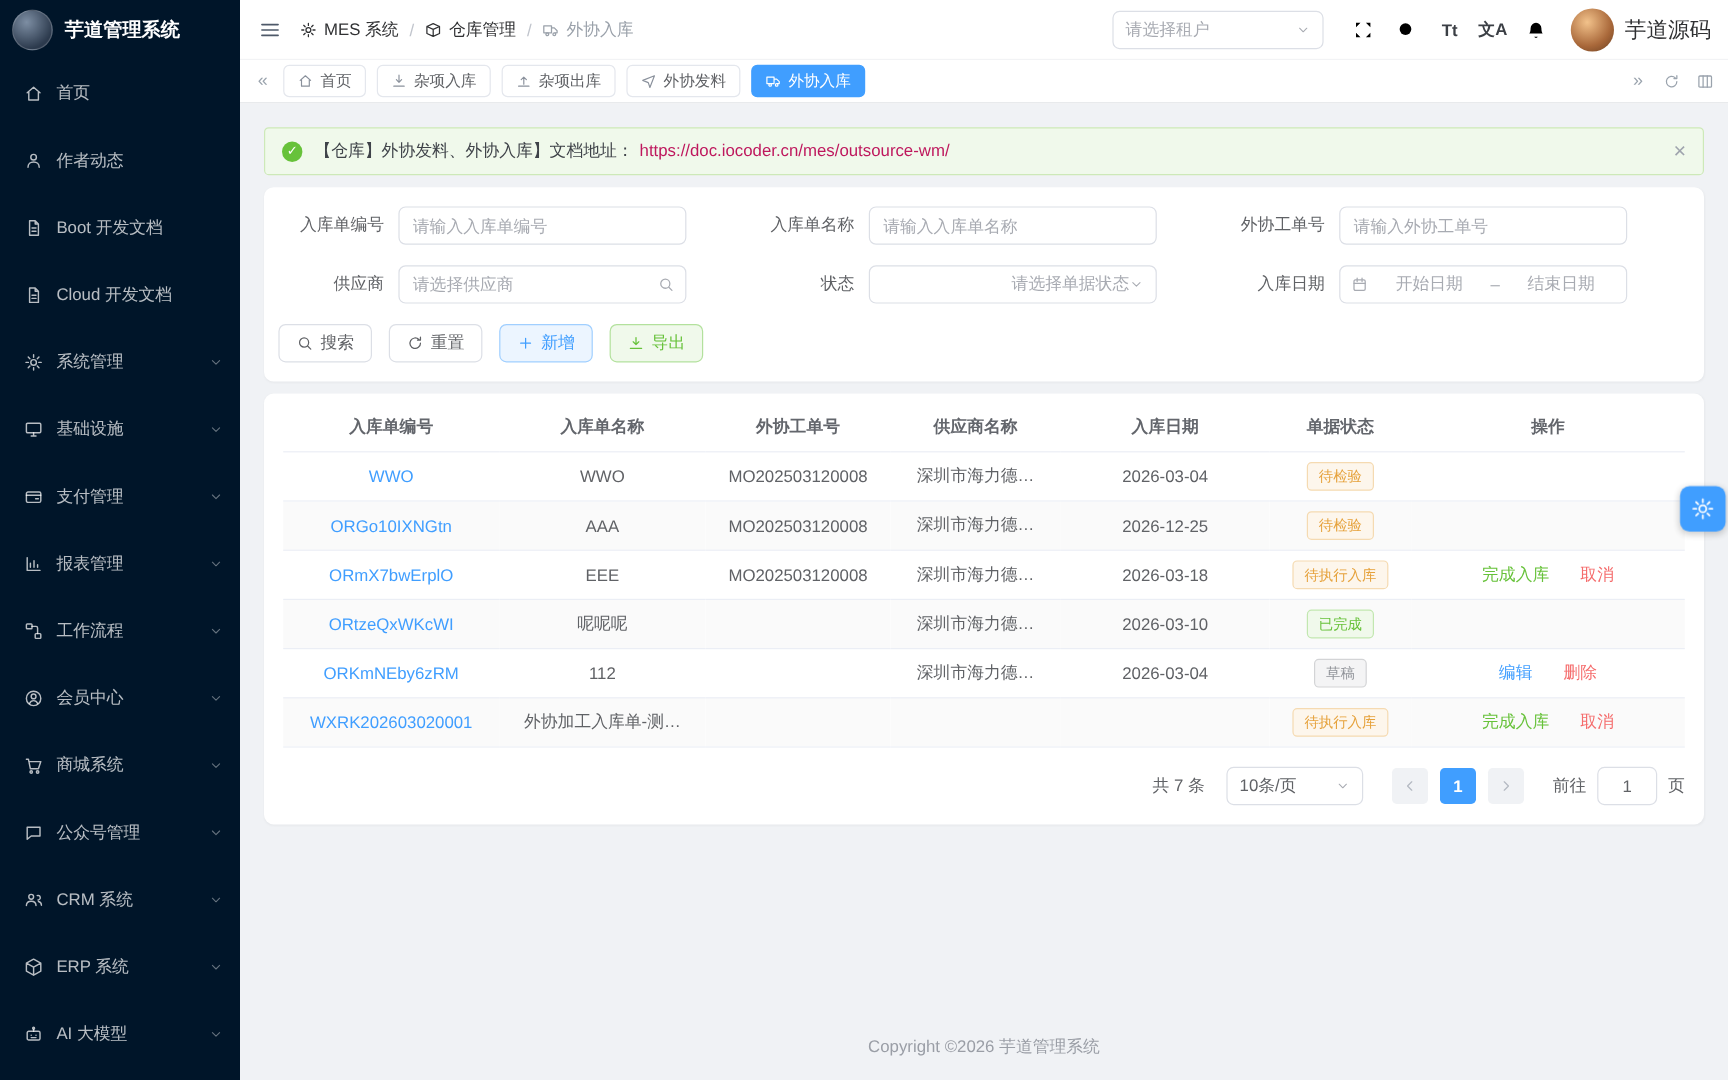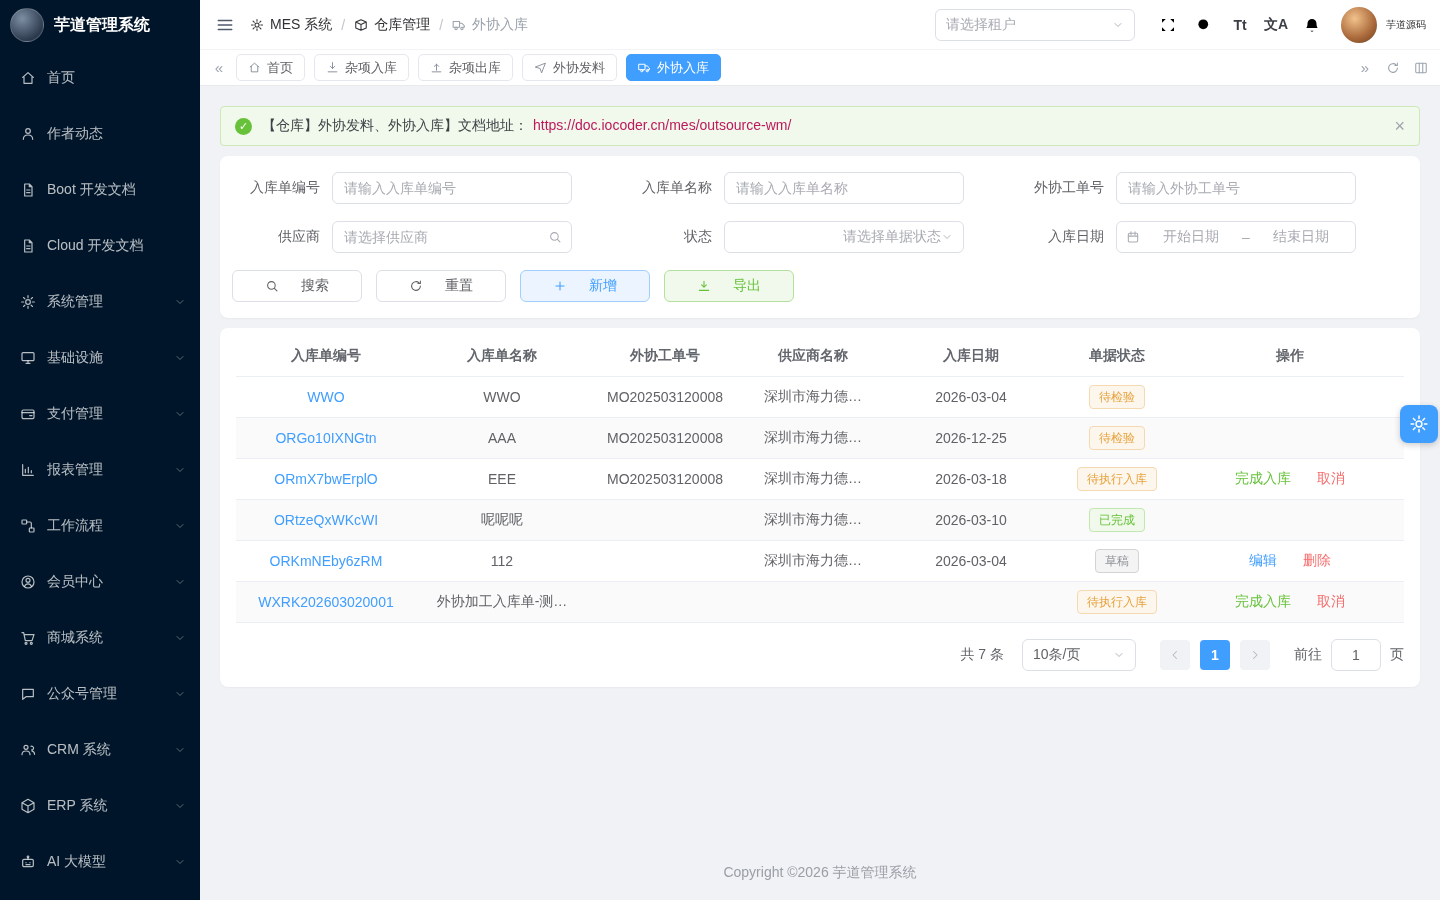--- a/index.html
+++ b/index.html
@@ -28,25 +28,25 @@
   .main { flex:1; display:flex; flex-direction:column; min-width:0; }
 
   .topbar { height:50px; background:#fff; display:flex; align-items:center; padding:0 14px 0 8px; border-bottom:1px solid #f2f3f5; flex-shrink:0; }
   .icon-btn { background:none; border:none; color:#4e5969; width:34px; height:34px; display:flex; align-items:center; justify-content:center; cursor:pointer; font-family:inherit; }
   .icon-btn.txt { font-size:14px; font-weight:bold; color:#3b3f45; white-space:nowrap; }
   .breadcrumb { display:flex; align-items:center; gap:9px; margin-left:8px; font-size:14px; }
   .bc-item { display:flex; align-items:center; gap:6px; color:#303133; cursor:pointer; }
   .bc-item.current { color:#9aa1aa; cursor:default; }
   .bc-sep { color:#c0c4cc; }
   .topbar-right { margin-left:auto; display:flex; align-items:center; gap:2px; }
-  .tenant-select { width:200px; height:32px; border:1px solid #dcdfe6; border-radius:6px; background:#fff; display:flex; align-items:center; justify-content:space-between; padding:0 10px; color:#a8abb2; margin-right:14px; cursor:pointer; }
+  .tenant-select { width:176px; height:32px; border:1px solid #dcdfe6; border-radius:6px; background:#fff; display:flex; align-items:center; justify-content:space-between; padding:0 10px; color:#a8abb2; margin-right:14px; cursor:pointer; }
   .tenant-select .ic { color:#a8abb2; }
   .user { display:flex; align-items:center; gap:9px; margin-left:10px; cursor:pointer; }
   .avatar { width:36px; height:36px; border-radius:50%; background:radial-gradient(circle at 38% 32%, #f2c28b, #a9683a 60%, #6e4222 95%); }
-  .username { color:#303133; font-size:10px; }
+  .username { color:#303133; font-size:18px; }
 
   .tagbar { height:36px; background:#fff; border-bottom:1px solid #e8eaec; display:flex; align-items:center; padding:0 8px; gap:6px; flex-shrink:0; }
   .tag-nav { background:none; border:none; color:#9aa3ad; font-size:15px; width:22px; height:26px; display:flex; align-items:center; justify-content:center; cursor:pointer; font-family:inherit; }
   .tags { display:flex; align-items:center; gap:9px; flex:1; }
   .tag { height:27px; display:inline-flex; align-items:center; gap:6px; padding:0 11px; border:1px solid #e4e7ed; border-radius:5px; background:#fff; color:#606266; font-size:13px; cursor:pointer; white-space:nowrap; }
   .tag .ic13 { color:#8a919c; }
   .tag.active { background:#409eff; border-color:#409eff; color:#fff; }
   .tag.active .ic13 { color:#fff; }
 
   .content { flex:1; padding:20px 20px 14px; display:flex; flex-direction:column; overflow:hidden; }
@@ -70,21 +70,21 @@
   .f-ctrl input::placeholder { color:#a8abb2; }
   .f-ctrl .suffix { position:absolute; right:9px; color:#a8abb2; display:flex; }
   .f-ctrl input.has-suffix { padding-right:30px; }
   .f-select { justify-content:flex-end; padding:0 10px; color:#a8abb2; cursor:pointer; }
   .f-range { padding:0 9px; gap:6px; color:#a8abb2; cursor:pointer; }
   .f-range .ic14 { color:#a8abb2; }
   .f-range .rng { flex:1; text-align:center; font-size:14px; }
   .f-range .dash { color:#a8abb2; }
 
   .f-buttons { gap:14px; }
-  .btn { height:32px; display:inline-flex; align-items:center; gap:22px; padding:0 32px; border:1px solid #dcdfe6; border-radius:6px; background:#fff; color:#606266; font-size:14px; cursor:pointer; font-family:Liberation Serif, serif; }
+  .btn { height:32px; display:inline-flex; align-items:center; gap:6px; padding:0 14px; border:1px solid #dcdfe6; border-radius:6px; background:#fff; color:#606266; font-size:14px; cursor:pointer; font-family:Liberation Serif, serif; }
   .btn .ic14 { color:inherit; }
   .btn-add { color:#409eff; background:#ecf5ff; border-color:#a0cfff; }
   .btn-export { color:#67c23a; background:#f0f9eb; border-color:#b3e19d; }
 
   
   .table-card { padding:8px 16px 16px; flex-shrink:0; }
   table { width:100%; border-collapse:collapse; table-layout:fixed; }
   th { height:40px; color:#63666c; font-weight:bold; font-size:14px; border-bottom:1px solid #ebeef5; text-align:center; }
   td { height:41px; color:#606266; font-size:14px; border-bottom:1px solid #ebeef5; text-align:center; white-space:nowrap; overflow:hidden; text-overflow:ellipsis; padding:0 4px; }
   tbody tr:nth-child(even) { background:#fafafa; }

